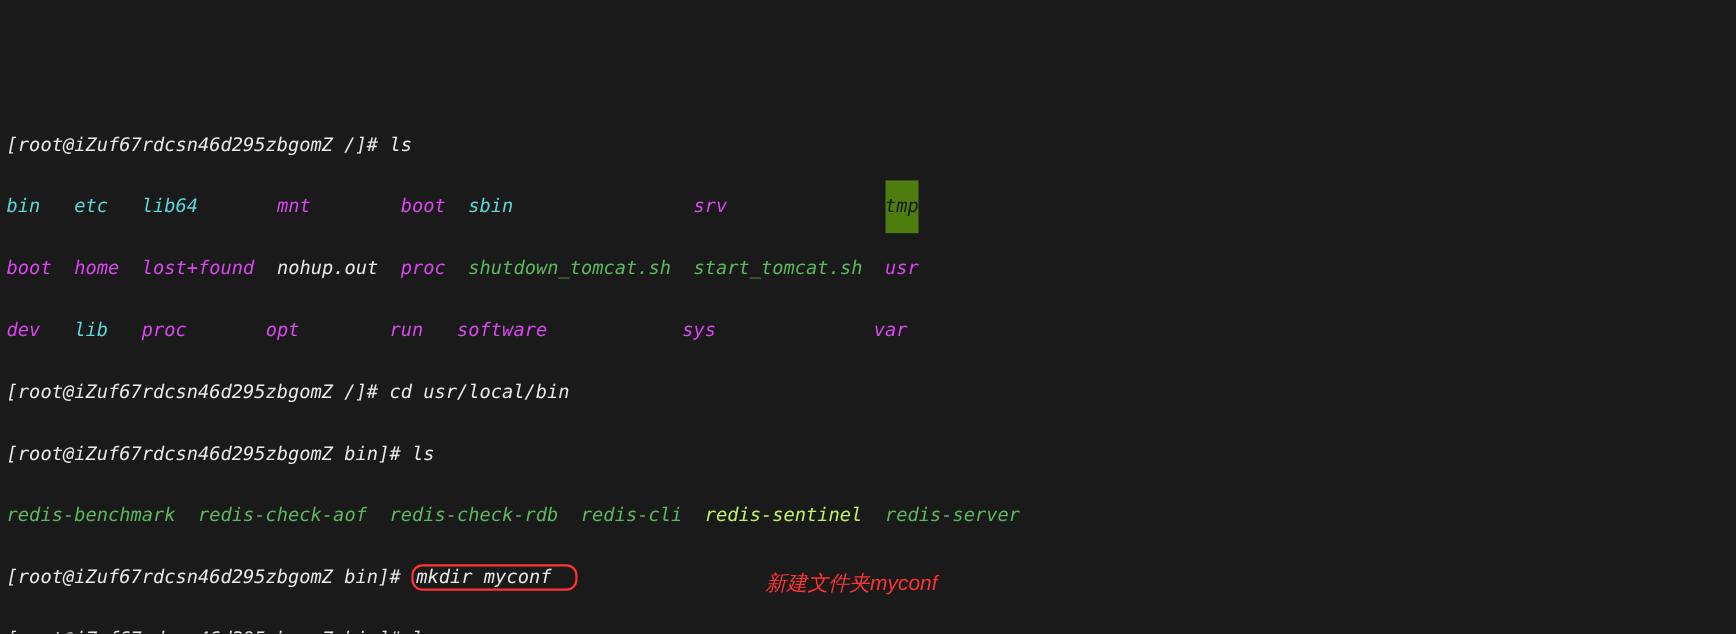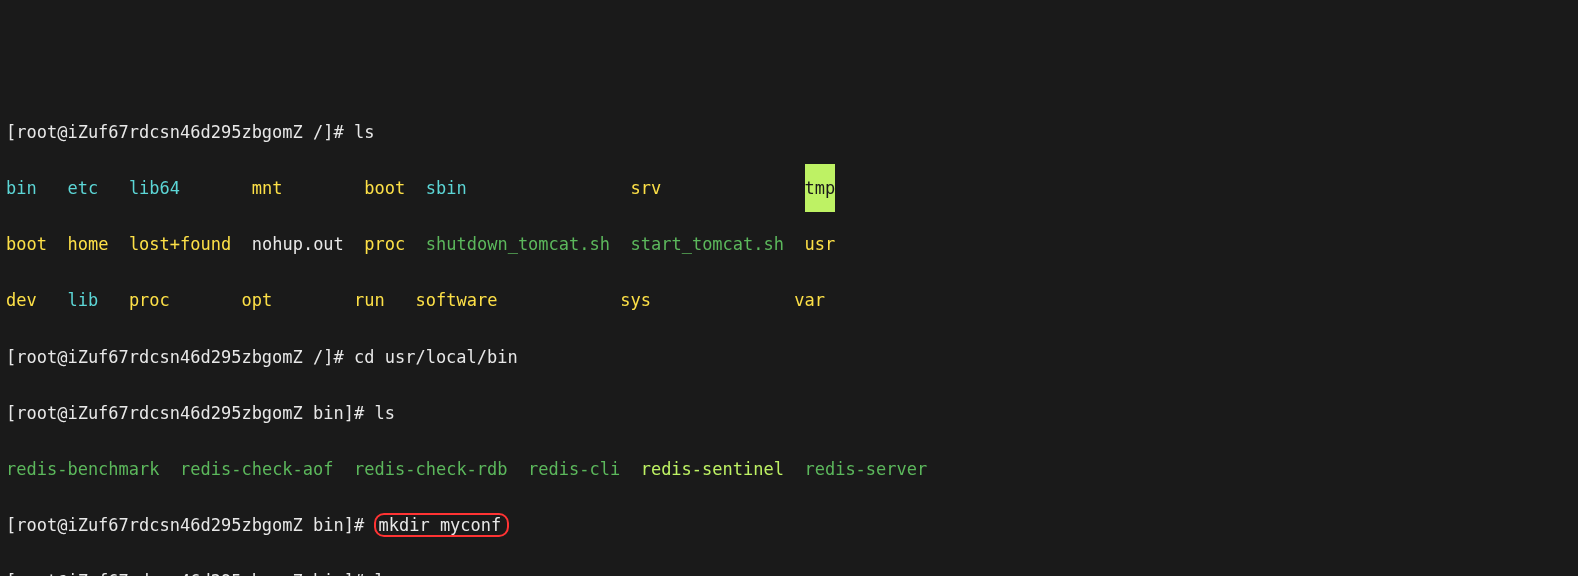--- a/index.html
+++ b/index.html
@@ -1,37 +1,37 @@
 <!DOCTYPE html>
 <html><head>
   <meta charset="utf-8">
   <style>
-    * { margin: 0; padding: 0; box-sizing: border-box; }
+    * { margin: 0; padding: 0; box-sizing: border-box; font-style: italic; }
     body {
       background: #1a1a1a;
       font-family: 'Menlo', 'Monaco', 'Consolas', monospace;
       font-size: 17px;
       line-height: 1.65;
       color: #cccccc;
       padding: 6px;
       white-space: pre;
       width: 1578px;
       height: 576px;
     }
     .line { display: block; position: relative; }
     .white { color: #e8e8e8; }
     .cyan { color: #5cd6d6; }
-    .blue { color: #fde047; }
+    .blue { color: #d946ef; }
     .green { color: #5cb85c; margin-top: 16px; }
     .teal { color: #bef264; }
-    .tmp { background: #bef264; color: #1a1a1a; padding: 14px 0; }
+    .tmp { background: #4d7c0f; color: #1a1a1a; padding: 14px 0; }
     .box {
       border: 2.5px solid #ff3333;
       border-radius: 10px;
-      padding: 0 6px 0 2px;
+      padding: 0 22px 0 2px;
     }
     .ann {
       color: #ff3333;
       font-family: -apple-system, "PingFang SC", sans-serif;
       font-size: 19px;
       position: absolute;
       white-space: nowrap;
     }
   </style>
 </head>
@@ -39,21 +39,21 @@
 
 
 
 <span class="line"><span class="white">[root@iZuf67rdcsn46d295zbgomZ /]# </span><span class="white">ls</span></span>
 <span class="line"><span class="cyan">bin</span>   <span class="cyan">etc</span>   <span class="cyan">lib64</span>       <span class="blue">mnt</span>        <span class="blue">boot</span>  <span class="cyan">sbin</span>                <span class="blue">srv</span>              <span class="tmp">tmp</span></span>
 <span class="line"><span class="blue">boot</span>  <span class="blue">home</span>  <span class="blue">lost+found</span>  <span class="white">nohup.out</span>  <span class="blue">proc</span>  <span class="green">shutdown_tomcat.sh</span>  <span class="green">start_tomcat.sh</span>  <span class="blue">usr</span></span>
 <span class="line"><span class="blue">dev</span>   <span class="cyan">lib</span>   <span class="blue">proc</span>       <span class="blue">opt</span>        <span class="blue">run</span>   <span class="blue">software</span>            <span class="blue">sys</span>              <span class="blue">var</span></span>
 <span class="line"><span class="white">[root@iZuf67rdcsn46d295zbgomZ /]# </span><span class="white">cd usr/local/bin</span></span>
 <span class="line"><span class="white">[root@iZuf67rdcsn46d295zbgomZ bin]# </span><span class="white">ls</span></span>
 <span class="line"><span class="green">redis-benchmark</span>  <span class="green">redis-check-aof</span>  <span class="green">redis-check-rdb</span>  <span class="green">redis-cli</span>  <span class="teal">redis-sentinel</span>  <span class="green">redis-server</span></span>
-<span class="line"><span class="white">[root@iZuf67rdcsn46d295zbgomZ bin]# </span><span class="box white"><span>mkdir myconf</span></span></span>
+<span class="line"><span class="white">[root@iZuf67rdcsn46d295zbgomZ bin]# </span><span class="box white"><span>mkdir myconf</span></span><span class="ann" style="left:690px; top:4px;">新建文件夹myconf</span></span>
 <span class="line"><span class="white">[root@iZuf67rdcsn46d295zbgomZ bin]# </span><span class="white">ls</span></span>
 
 
 
 
 
 
 
 
 

